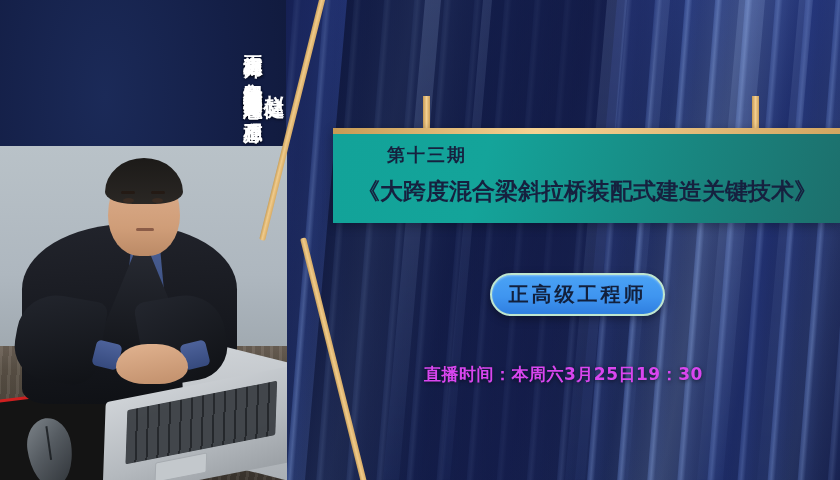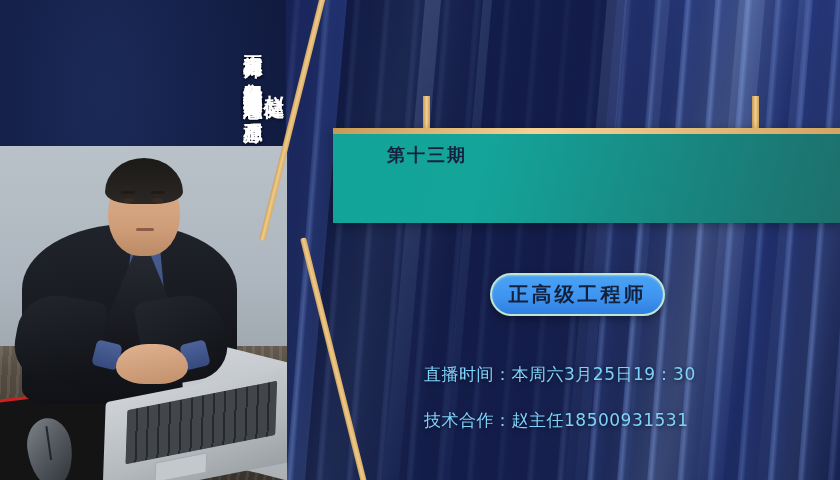--- a/index.html
+++ b/index.html
@@ -343,23 +343,23 @@
     font-weight: bold;
     letter-spacing: 3px;
     box-shadow: 0 3px 9px rgba(0,0,0,0.35), inset 0 1px 2px rgba(255,255,255,0.35);
   }
 
   
   .info {
     position: absolute;
     left: 424px; top: 363px;
     z-index: 8;
-    color: #7dd3fc;
+    color: #d946ef;
     font-size: 17px;
-    font-weight: normal;
+    font-weight: bold;
     letter-spacing: 0.5px;
     text-shadow: 0 1px 4px rgba(0,0,0,0.6);
   }
   .info .line { margin-bottom: 23px; white-space: nowrap; }
 </style>
 </head>
 <body>
 
 <div id="poster">
 
@@ -411,22 +411,22 @@
     <div class="vtext vname">赵健</div>
     <div class="vtext vcred">正高级工程师 集团科技信息部副部长兼四公司副总经理、总工程师</div>
   </div>
 
   <div class="connector conn-a"></div>
   <div class="connector conn-b"></div>
 
 
   <div class="sub-band">
     <div class="sub-issue">第十三期</div>
+    <div class="sub-title">《大跨度混合梁斜拉桥装配式建造关键技术》</div>
   </div>
 
   <div class="pill">正高级工程师</div>
 
   <div class="info">
     <div class="line">直播时间：本周六3月25日19：30</div>
-    <div class="line">技术合作：赵主任18500931531</div>
   </div>
 
 </div>
 
 </body></html>

